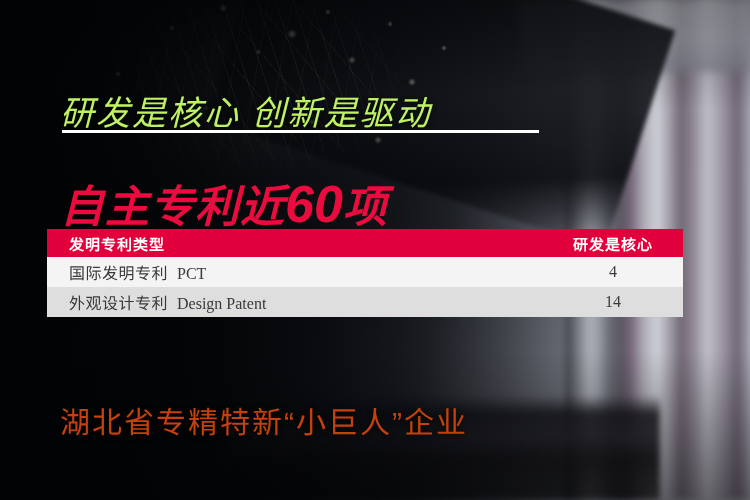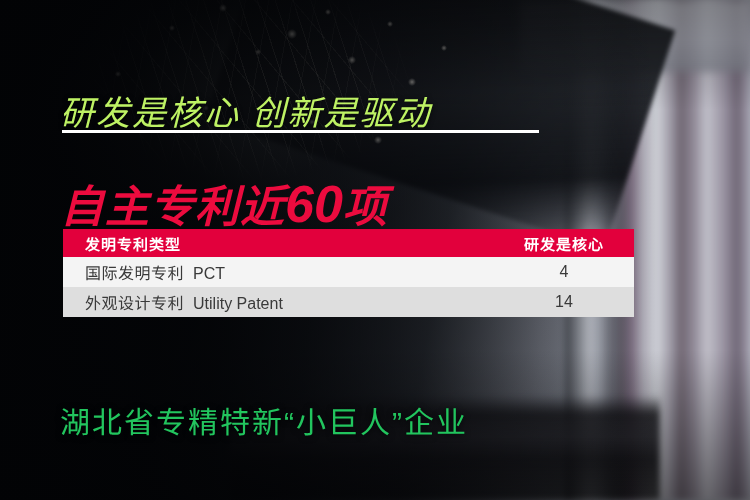--- a/index.html
+++ b/index.html
@@ -142,25 +142,26 @@
     margin-top: 32px;
   }
   .headline-main .num {
     font-size: 52px;
     letter-spacing: 0;
   }
 
   
   .patent-table {
     position: absolute;
-    left: 63px;
+    left: 47px;
     top: 229px;
-    width: 571px;
+    width: 636px;
     border-collapse: collapse;
     table-layout: fixed;
+    font-family: Liberation Serif, serif;
   }
   .patent-table th,
   .patent-table td {
     padding: 0;
     margin: 0;
   }
   .patent-table thead th {
     background: #e2003c;
     color: #ffffff;
     font-size: 15px;
@@ -192,21 +193,21 @@
     color: #4a4a4a;
   }
 
   .footline {
     position: absolute;
     left: 60px;
     top: 403px;
     font-size: 30px;
     line-height: 40px;
     font-weight: 400;
-    color: #22c55e;
+    color: #c2410c;
     letter-spacing: 2px;
     white-space: nowrap;
     text-shadow: 0 1px 6px rgba(0,0,0,0.8);
   }
 </style>
 </head>
 <body>
 
 <div id="stage">
 
@@ -237,21 +238,21 @@
       </thead>
       <tbody>
         <tr class="odd">
           <td class="td-type">
             <span class="cn">国际发明专利</span><span class="en">PCT</span>
           </td>
           <td class="td-count">4</td>
         </tr>
         <tr class="even">
           <td class="td-type">
-            <span class="cn">外观设计专利</span><span class="en">Utility Patent</span>
+            <span class="cn">外观设计专利</span><span class="en">Design Patent</span>
           </td>
           <td class="td-count">14</td>
         </tr>
       </tbody>
     </table>
 
     <div class="footline">湖北省专精特新“小巨人”企业</div>
 
   </div>
 </div>

